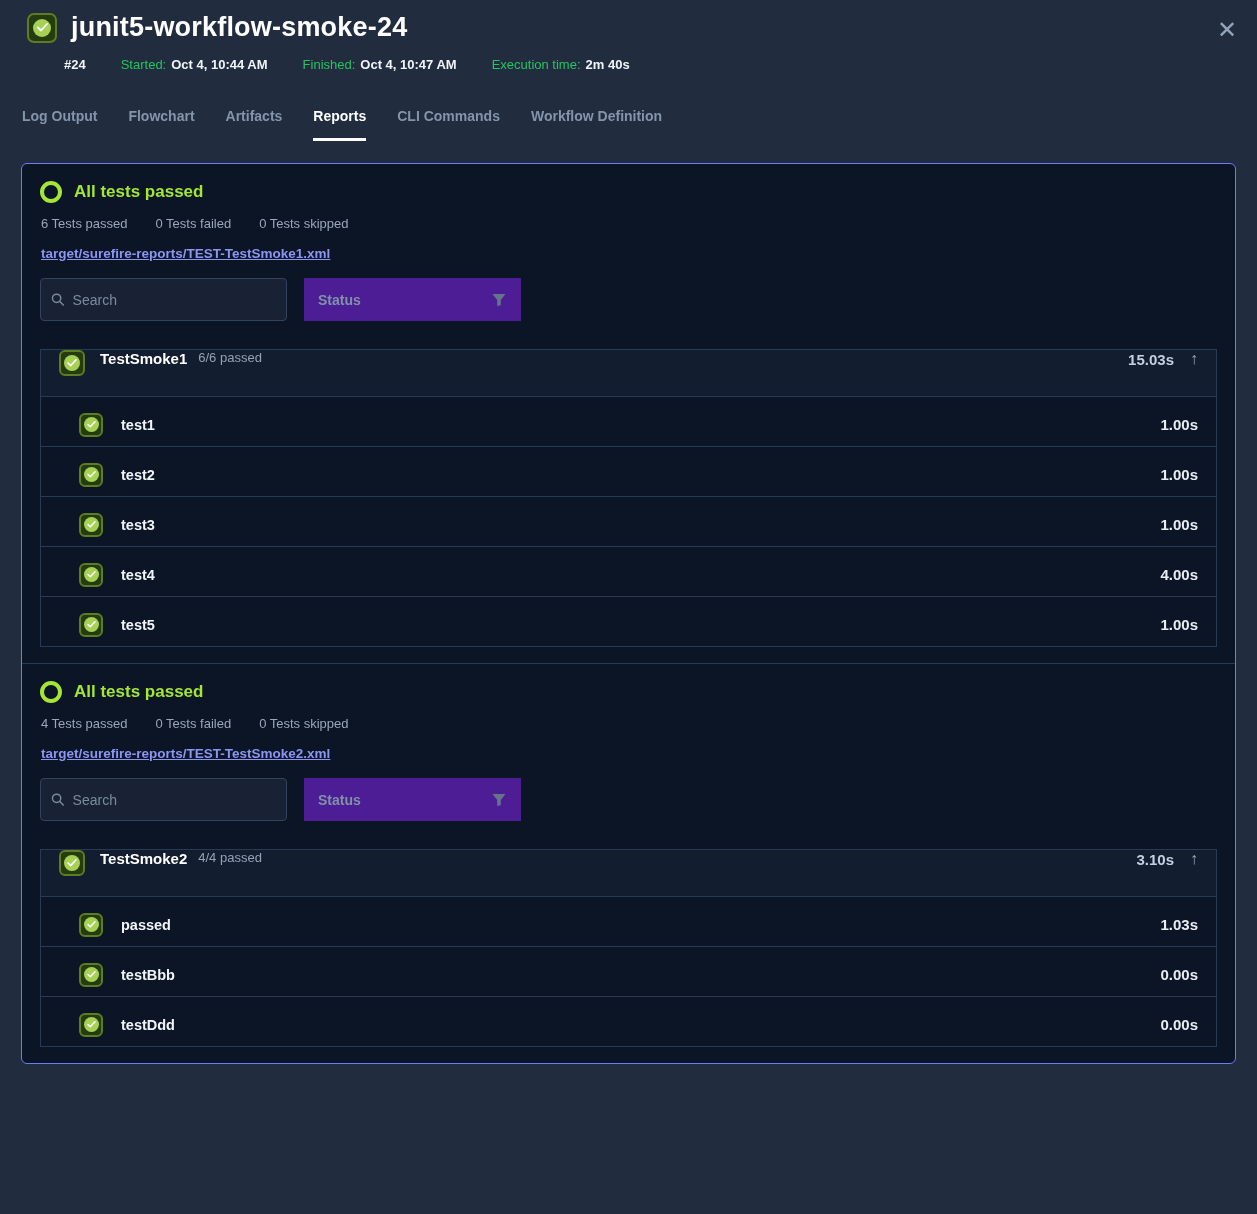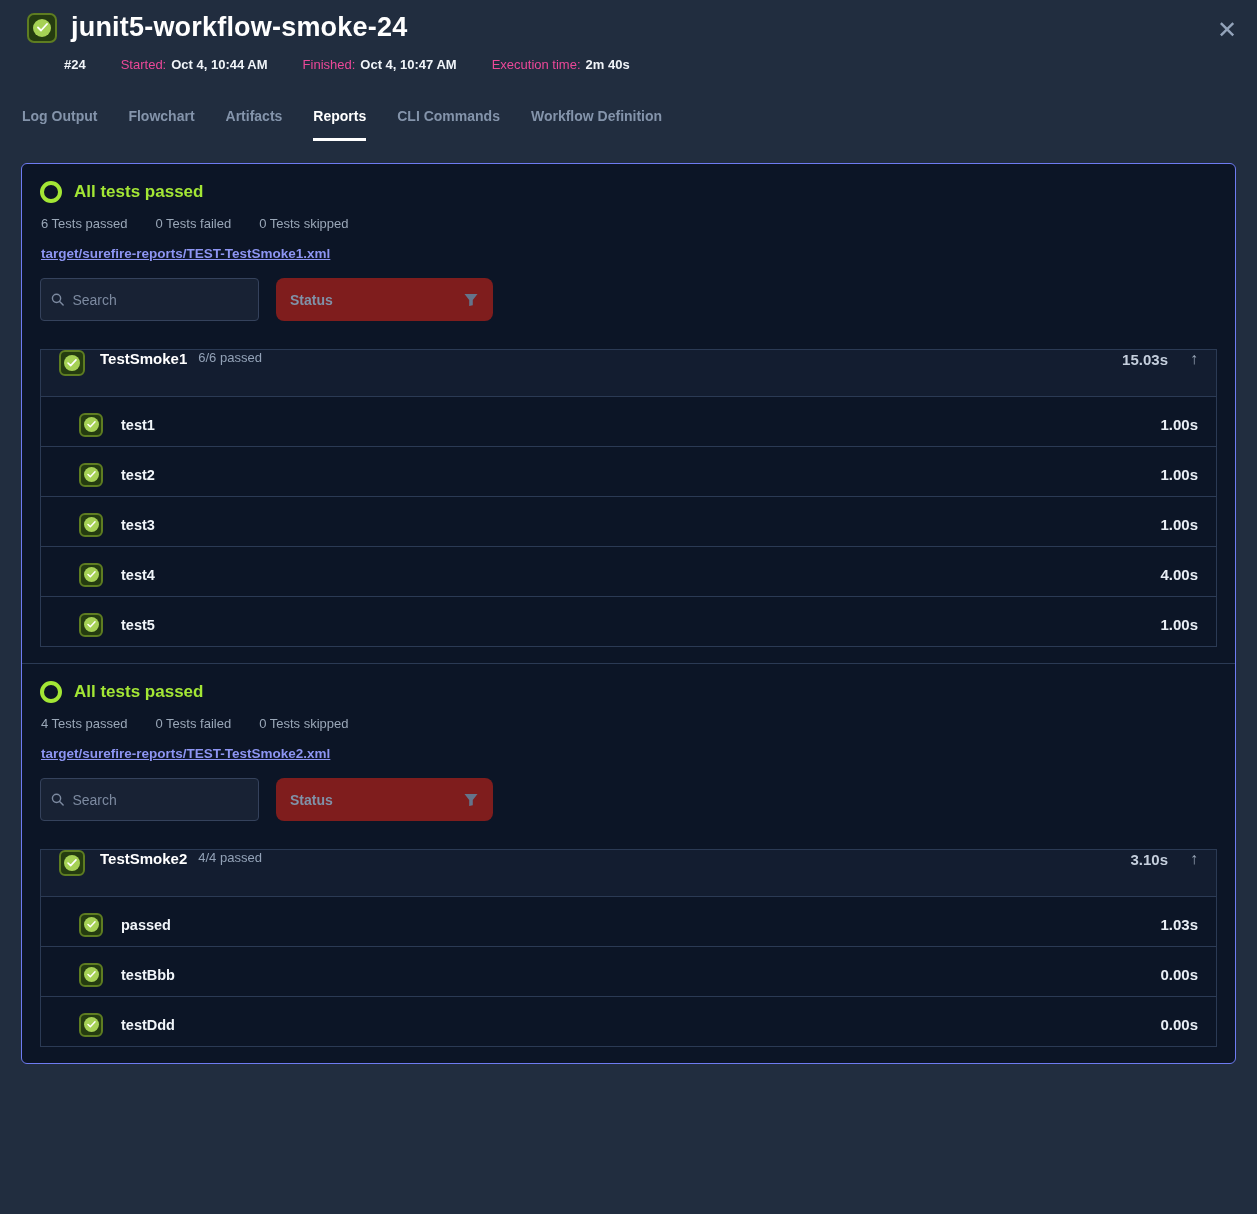--- a/index.html
+++ b/index.html
@@ -23,21 +23,21 @@
   .hdr-badge svg, .t-badge svg { display: block; }
   .hdr-title { font-size: 27px; font-weight: bold; color: #ffffff; margin-left: 14px; letter-spacing: .2px; }
   .close-btn {
     position: absolute; top: 16px; right: 16px; width: 28px; height: 28px;
     color: #93a3ba; font-size: 24px; line-height: 28px; text-align: center; cursor: pointer;
     background: none; border: none; font-family: inherit;
   }
   .meta { display: flex; align-items: center; gap: 35px; margin: 14px 0 0 64px; font-size: 13px; }
   .meta .num { font-weight: bold; color: #f1f5f9; }
   .meta .pair { display: flex; gap: 5px; }
-  .meta .lbl { color: #ec4899; }
+  .meta .lbl { color: #22c55e; }
   .meta .val { font-weight: bold; color: #f1f5f9; }
   
   .tabs { display: flex; gap: 31px; margin: 36px 0 0 22px; font-size: 14px; font-weight: bold; }
   .tab { color: #8494ab; padding-bottom: 14px; cursor: pointer; border-bottom: 3px solid transparent; }
   .tab.active { color: #ffffff; border-bottom-color: #ffffff; }
   
   .card {
     margin: 22px 21px 0 21px; width: 1215px;
     background: #0c1526; border: 1px solid #6e7bf2; border-radius: 6px;
     overflow: hidden;
@@ -46,49 +46,49 @@
   .section + .section { border-top: 1px solid #2b3a54; }
   .sec-status { display: flex; align-items: center; gap: 12px; }
   .ring { width: 22px; height: 22px; border-radius: 50%; border: 4px solid #a3e635; flex: 0 0 auto; }
   .sec-status .txt { font-size: 17px; font-weight: bold; color: #a3e635; }
   .counts { display: flex; gap: 28px; margin: 13px 0 0 1px; font-size: 13px; color: #9aa7b8; }
   .xml-link { display: inline-block; margin: 15px 0 0 1px; font-size: 13.5px; font-weight: bold;
     color: #8d95f2; text-decoration: underline; }
   
   .filters { display: flex; gap: 17px; margin-top: 16px; }
   .search-box {
-    width: 219px; height: 43px; background: #182234; border: 1px solid #35425c; border-radius: 4px;
+    width: 247px; height: 43px; background: #182234; border: 1px solid #35425c; border-radius: 4px;
     display: flex; align-items: center; padding: 0 10px;
   }
   .search-box input {
     background: transparent; border: none; outline: none; color: #cbd5e1;
     font-size: 14px; font-family: inherit; width: 100%; margin-left: 8px;
   }
   .search-box input::placeholder { color: #7c8aa0; }
   .status-box {
-    width: 217px; height: 43px; background: #7f1d1d; border-radius: 8px;
+    width: 217px; height: 43px; background: #4c1d95; border-radius: 0;
     display: flex; align-items: center; justify-content: space-between;
     padding: 0 14px; cursor: pointer;
   }
   .status-box .s-lbl { font-size: 14px; font-weight: bold; color: #8092a8; }
   
   .ttable { margin-top: 28px; border: 1px solid #2b3a54; }
   .suite-row { display: flex; align-items: flex-start; height: 46px; padding: 0 18px; background: #131d30; cursor: pointer; }
   .t-badge {
     border-radius: 6px; background: #253c10; border: 2px solid #5e7d21;
     display: flex; align-items: center; justify-content: center; flex: 0 0 auto;
   }
   .t-badge.lg { width: 26px; height: 26px; }
   .t-badge.sm { width: 24px; height: 24px; }
   .t-badge .circ { border-radius: 50%; background: #a6d155; display: flex; align-items: center; justify-content: center; }
   .t-badge.lg .circ { width: 16px; height: 16px; }
   .t-badge.sm .circ { width: 15px; height: 15px; }
   .suite-name { font-size: 15px; font-weight: bold; color: #ffffff; margin-left: 15px; }
   .suite-sum { font-size: 13px; color: #93a2b7; margin-left: 11px; }
-  .suite-right { margin-left: auto; display: flex; align-items: center; gap: 22px; }
+  .suite-right { margin-left: auto; display: flex; align-items: center; gap: 16px; }
   .suite-dur { font-size: 15px; font-weight: bold; color: #c5cfdd; }
   .arrow-up { font-size: 16px; color: #9aa7b8; }
   .test-row { display: flex; align-items: center; height: 50px; padding: 6px 18px 0 38px;
     border-top: 1px solid #2b3a54; }
   .test-name { font-size: 14.5px; font-weight: bold; color: #f1f5f9; margin-left: 18px; }
   .test-dur { margin-left: auto; font-size: 15px; font-weight: bold; color: #e8edf4; }
 </style>
 </head>
 <body>
 

